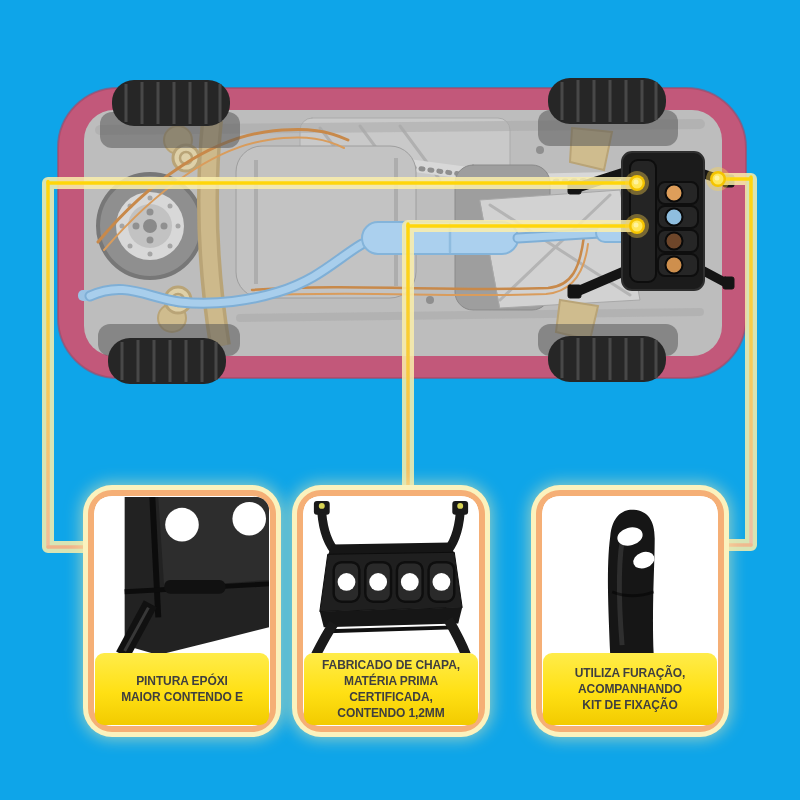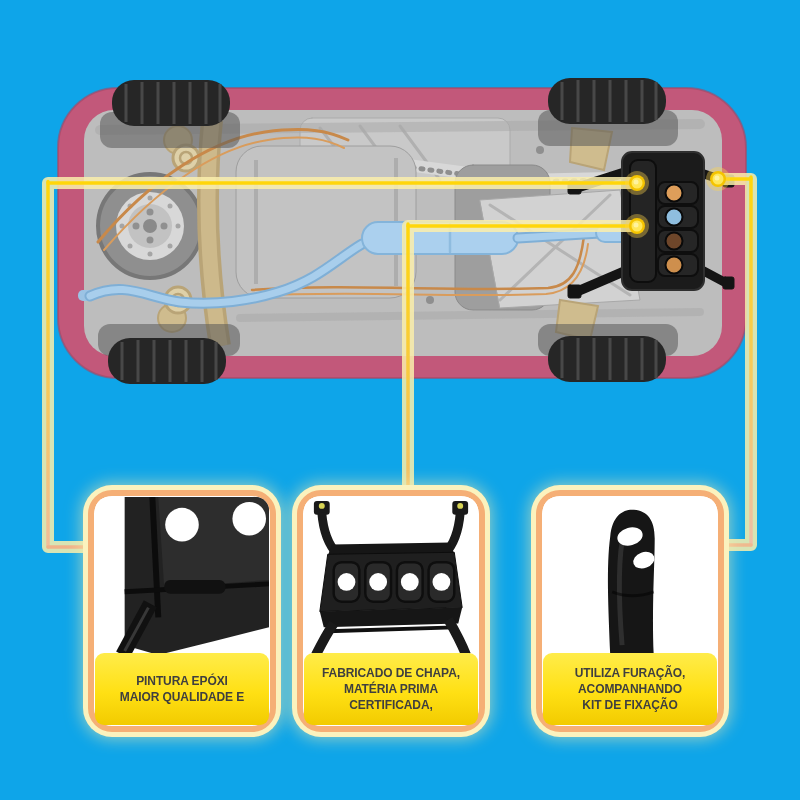--- a/index.html
+++ b/index.html
@@ -227,21 +227,21 @@
         <path d="M30,96 L176,88" stroke="#0C0C0C" stroke-width="5" fill="none"></path>
         <rect x="70" y="84" width="62" height="14" rx="6" fill="#111"></rect>
         <circle cx="88" cy="28" r="17" fill="#fff"></circle>
         <circle cx="156" cy="22" r="17" fill="#fff"></circle>
         <path d="M56,108 L28,160" stroke="#111" stroke-width="15" fill="none"></path>
         <path d="M54,112 L30,156" stroke="#383838" stroke-width="3" fill="none"></path>
       </svg>
     </div>
     <div class="label">
       <div>PINTURA EPÓXI</div>
-      <div>MAIOR QUALIDADE E</div>
+      <div>MAIOR CONTENDO E</div>
     </div>
   </div>
 
   <div class="card" style="left:297px">
     <div class="photo">
       <svg viewBox="0 0 176 160" preserveAspectRatio="none">
         <rect width="176" height="160" fill="#fff"></rect>
         <g fill="#1A1A1A">
           <rect x="10" y="4" width="16" height="14" rx="3"></rect>
           <rect x="150" y="4" width="16" height="14" rx="3"></rect>
@@ -266,20 +266,21 @@
         </g>
         <path d="M16,116 L160,112 L156,128 L20,132 Z" fill="#161616"></path>
         <path d="M24,136 L152,132" stroke="#101010" stroke-width="4" fill="none"></path>
         <path d="M30,128 C22,140 16,152 12,160" stroke="#1A1A1A" stroke-width="10" fill="none"></path>
         <path d="M146,124 C154,138 160,150 164,160" stroke="#1A1A1A" stroke-width="10" fill="none"></path>
       </svg>
     </div>
     <div class="label">
       <div>FABRICADO DE CHAPA,</div>
       <div>MATÉRIA PRIMA CERTIFICADA,</div>
+      <div>CONTENDO 1,2MM</div>
     </div>
   </div>
 
   <div class="card" style="left:536px">
     <div class="photo">
       <svg viewBox="0 0 176 160" preserveAspectRatio="none">
         <rect width="176" height="160" fill="#fff"></rect>
         <path d="M68,160 C66,110 64,70 68,40 C70,18 82,12 92,13 C106,14 113,24 113,42 C113,70 110,110 112,160 Z" fill="#161616"></path>
         <path d="M80,150 C76,100 76,60 82,34" stroke="#2E2E2E" stroke-width="5" fill="none"></path>
         <path d="M70,96 Q90,104 112,96" stroke="#000" stroke-width="3" opacity=".5" fill="none"></path>

